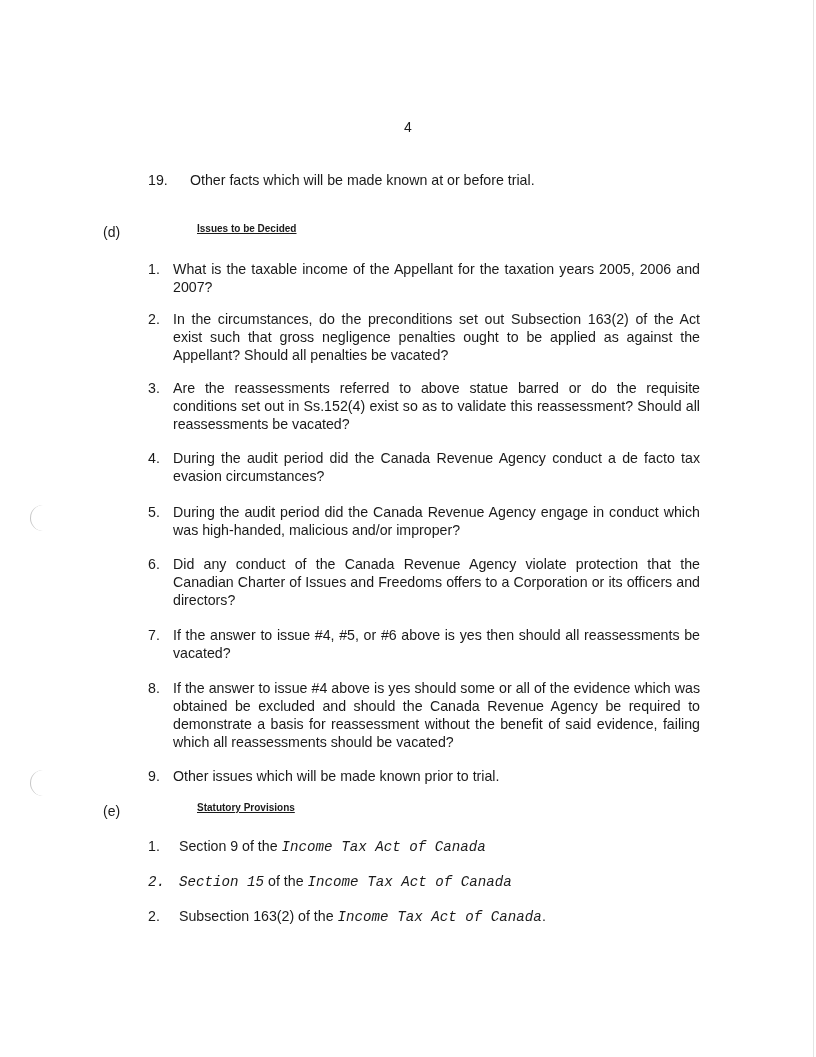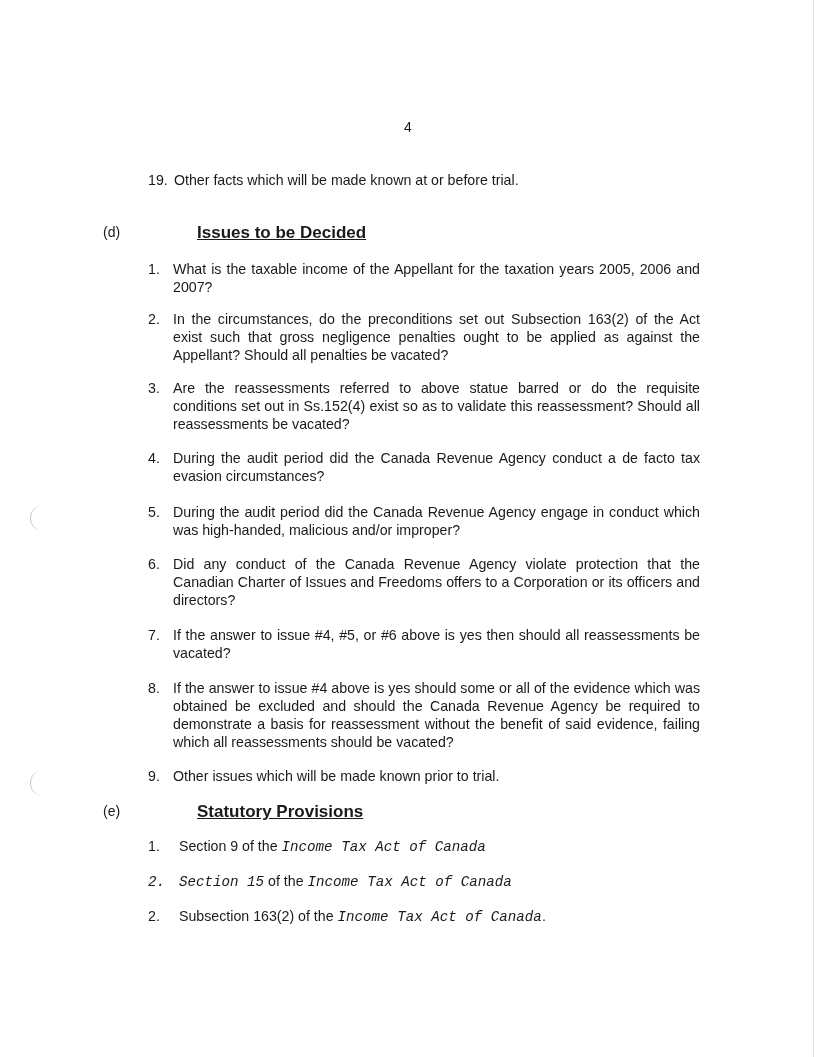--- a/index.html
+++ b/index.html
@@ -5,41 +5,41 @@
     html, body { margin: 0; padding: 0; }
     body {
       width: 816px; height: 1057px; background: #ffffff; position: relative; overflow: hidden;
       font-family: "Liberation Sans", sans-serif; color: #1a1a1a;
     }
     .page { position: absolute; inset: 0; }
     .right-edge { position: absolute; right: 2px; top: 0; width: 1px; height: 100%; background: #e4e4e4; }
     .punch { position: absolute; left: 30px; width: 14px; height: 26px; border-left: 1.5px solid #b8b8b8; border-radius: 14px 0 0 14px; opacity: .8; }
     .page-number { position: absolute; top: 119px; left: 0; width: 816px; text-align: center; font-size: 14px; }
     .section-label { position: absolute; left: 103px; font-size: 14px; }
-    .heading { position: absolute; left: 197px; font-size: 17px; font-weight: bold; text-decoration: underline; }
+    .heading { position: absolute; left: 197px; font-size: 10px; font-weight: bold; text-decoration: underline; }
     .item { position: absolute; left: 148px; width: 552px; font-size: 14.2px; line-height: 18px; }
     .item .num { position: absolute; left: 0; top: 0; text-align: right; }
     .item .txt { display: block; margin-left: 25px; text-align: justify; }
     .prov { position: absolute; left: 148px; font-size: 14.2px; line-height: 18px; }
     .prov .num { display: inline-block; width: 31px; }
     .it { font-style: italic; font-family: Liberation Mono, monospace; }
   </style>
 </head>
 <body>
 
 <div class="page">
   <div class="right-edge"></div>
   <div class="punch" style="top:505px"></div>
   <div class="punch" style="top:770px"></div>
 
   <div class="page-number">4</div>
 
   <div class="item" style="top:171px">
     <span class="num">19.</span>
-    <span class="txt" style="margin-left:26px">Other facts which will be made known at or before trial.</span>
+    <span class="txt" style="margin-left:42px">Other facts which will be made known at or before trial.</span>
   </div>
 
   <div class="section-label" style="top:224px">(d)</div>
   <div class="heading" style="top:223px">Issues to be Decided</div>
 
   <div class="item" style="top:260px">
     <span class="num">1.</span>
     <span class="txt">What is the taxable income of the Appellant for the taxation years 2005, 2006 and 2007?</span>
   </div>
   <div class="item" style="top:310px">

